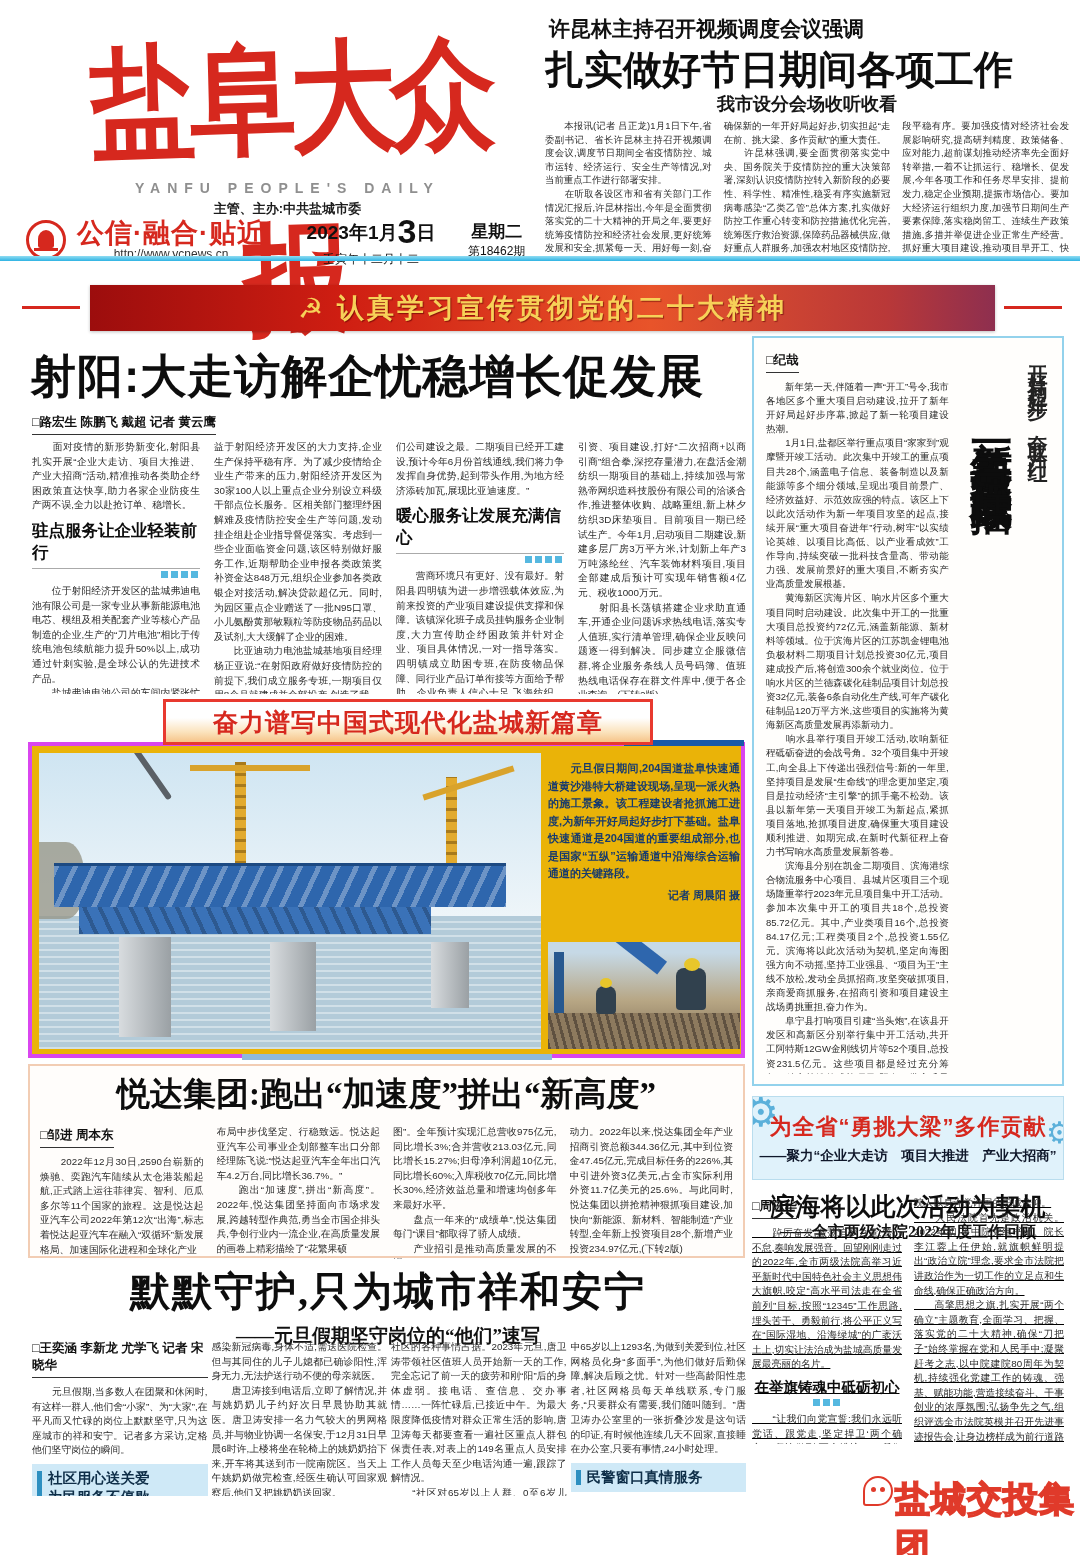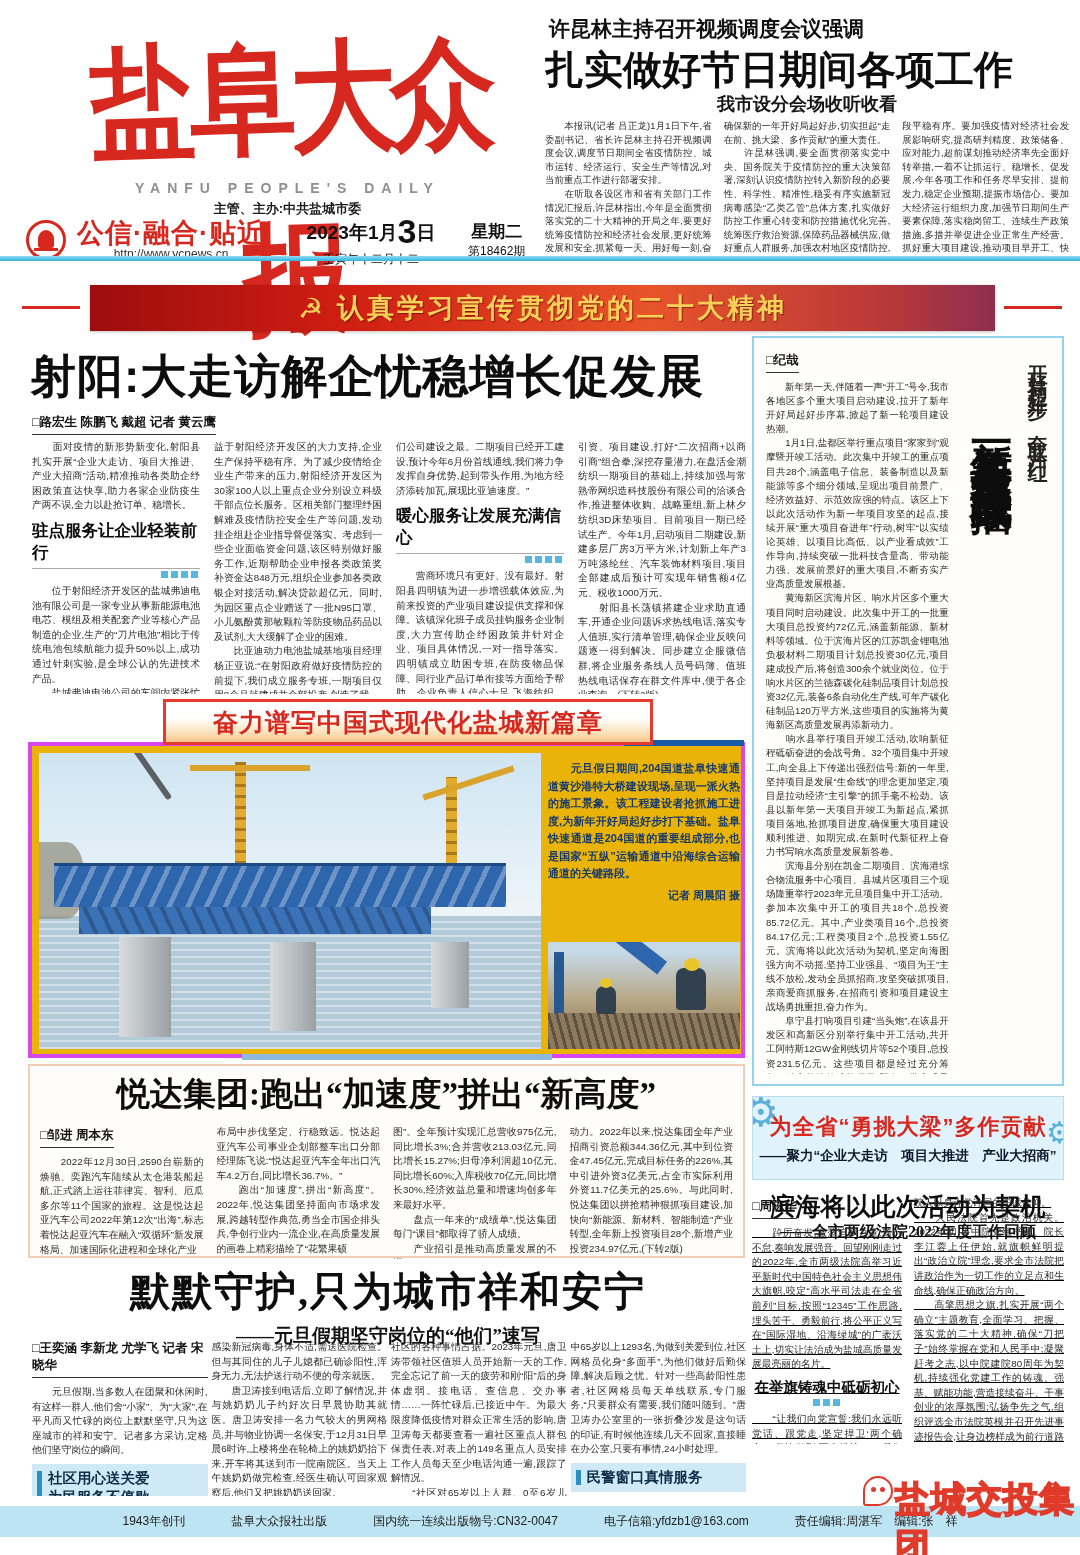--- a/index.html
+++ b/index.html
@@ -355,21 +355,14 @@
 　　人民法院首先是政治机关。2022年初,市中院党组书记、院长李江蓉上任伊始,就旗帜鲜明提出“政治立院”理念,要求全市法院把讲政治作为一切工作的立足点和生命线,确保正确政治方向。
 　　高擎思想之旗,扎实开展“两个确立”主题教育,全面学习、把握、落实党的二十大精神,确保“刀把子”始终掌握在党和人民手中;凝聚赶考之志,以中院建院80周年为契机,持续强化党建工作的铸魂、强基、赋能功能,营造接续奋斗、干事创业的浓厚氛围;弘扬争先之气,组织评选全市法院英模并召开先进事迹报告会,让身边榜样成为前行道路上的示范标杆。
 　　积跬步,至千里。2022全年,全市法院唤醒历史卷宗中的“红色记忆”做法获评全国法院党建创新(下转2版)</div>
   </div>
 
   <div class="abs brand">
     <div class="mascot"></div>
     <div class="brand-text">盐城交投集团</div>
   </div>
 
-  <div class="abs footer">
-    <span>1943年创刊</span>
-    <span>盐阜大众报社出版</span>
-    <span>国内统一连续出版物号:CN32-0047</span>
-    <span>电子信箱:yfdzb1@163.com</span>
-    <span>责任编辑:周湛军　编辑:张　祥</span>
-  </div>
 
 </div>
 
 </body></html>

